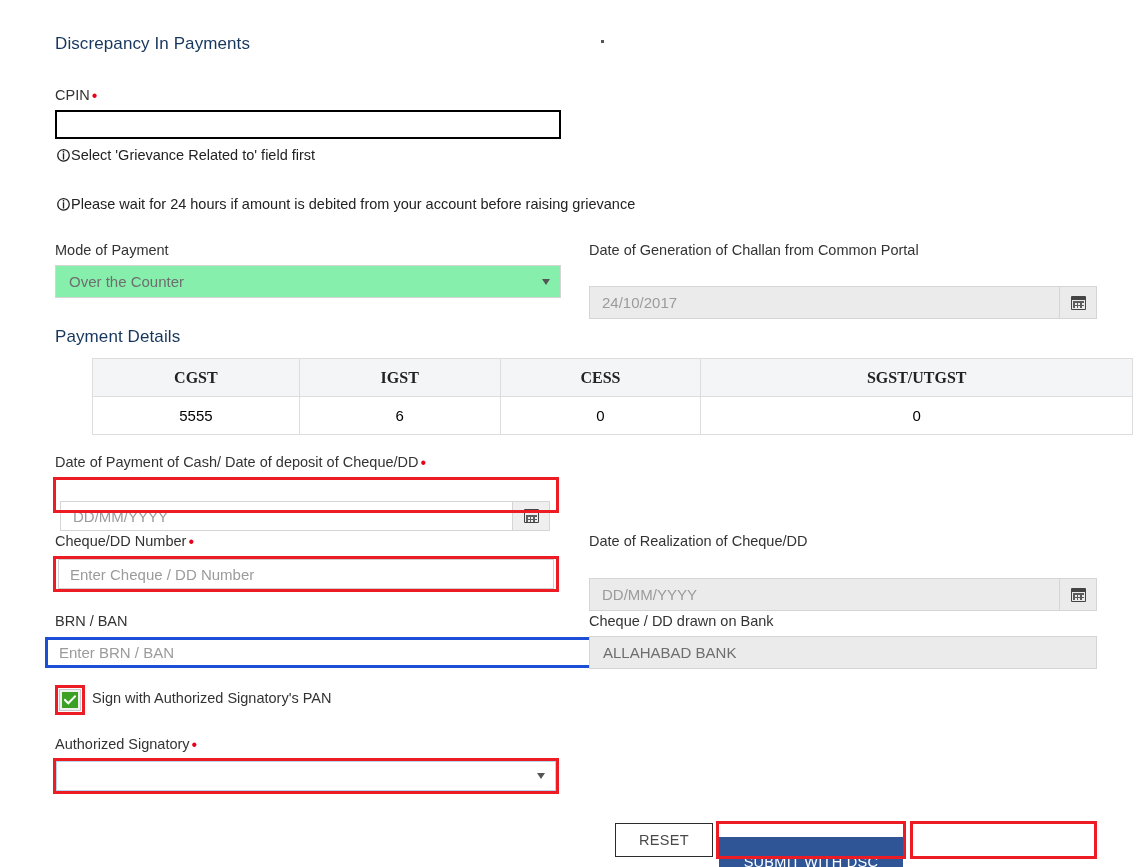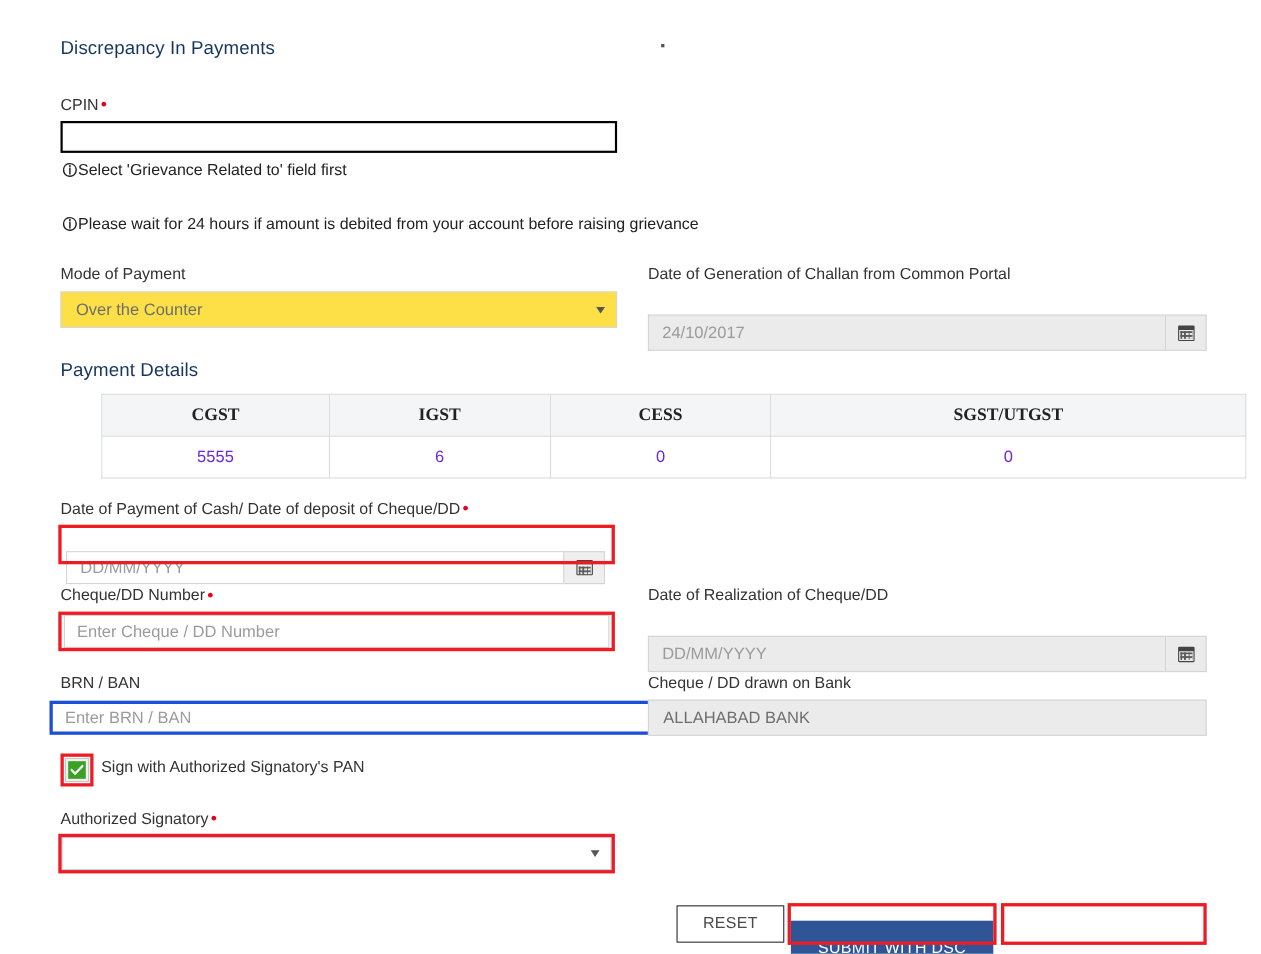--- a/index.html
+++ b/index.html
@@ -89,21 +89,21 @@
   #cpin-input {
     left: 55px; top: 110px;
     width: 506px; height: 29px;
     border: 2px solid #000000;
     background: #fff;
   }
 
   
   .select-box {
     position: absolute;
-    background: #fde047;
+    background: #86efac;
     border: 1px solid #d5d5d5;
     display: flex;
     align-items: center;
     padding-left: 13px;
     font-size: 15px;
     color: #6e6e6e;
   }
   .caret {
     position: absolute;
     right: 10px;
@@ -211,21 +211,21 @@
     color: #222;
     font-weight: bold;
     font-family: "Liberation Serif", serif;
     font-size: 16px;
     height: 38px;
     text-align: center;
   }
   #payment-table td {
     background: #ffffff;
     border: 1px solid #dddddd;
-    color: #6d28d9;
+    color: #000000;
     height: 38px;
     text-align: center;
     font-size: 15px;
   }
   #payment-table .col-cgst { width: 207px; }
   #payment-table .col-igst { width: 201px; }
   #payment-table .col-cess { width: 201px; }
   #payment-table .col-sgst { width: 432px; }
 
   

